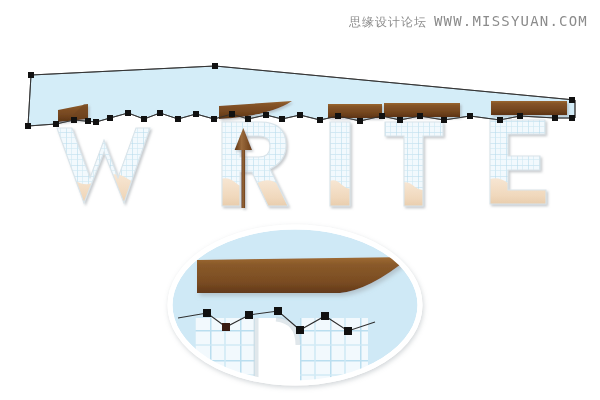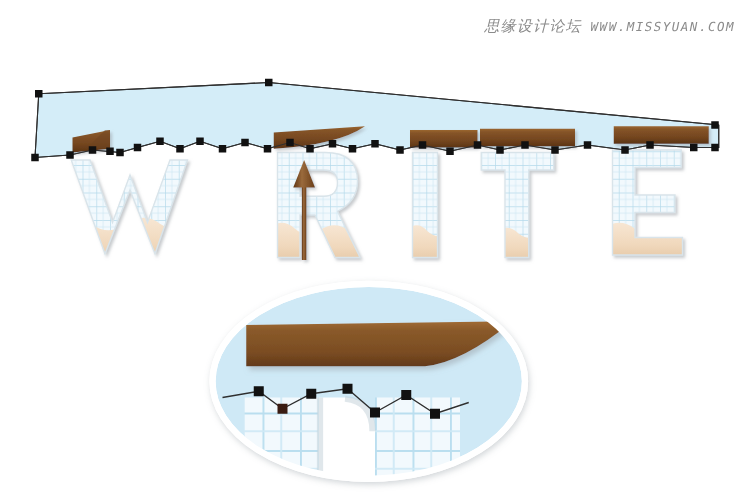--- a/index.html
+++ b/index.html
@@ -4,24 +4,24 @@
 <style>
   html,body{margin:0;padding:0;}
   body{
     width:600px;height:400px;overflow:hidden;background:#ffffff;
     font-family:"Liberation Sans",sans-serif;position:relative;
   }
   #stage{position:absolute;inset:0;width:600px;height:400px;}
   .watermark{
     position:absolute;top:13px;right:12px;
     display:flex;align-items:baseline;gap:7px;
-    color:#8b8b8b;white-space:nowrap;user-select:none;font-style:italic;
+    color:#8b8b8b;white-space:nowrap;user-select:none;
   }
   .wm-cn{font-size:12px;letter-spacing:1px;font-family:"DejaVu Sans",sans-serif;}
-  .wm-url{font-size:10px;letter-spacing:1.2px;font-family:"DejaVu Sans Mono",monospace;}
+  .wm-url{font-size:14px;letter-spacing:1.2px;font-family:"DejaVu Sans Mono",monospace;}
   svg.canvas{position:absolute;left:0;top:0;width:600px;height:400px;display:block;}
 </style>
 </head>
 <body>
 
 <div id="stage">
 
   <svg class="canvas" viewBox="0 0 600 400">
     <defs>
 

